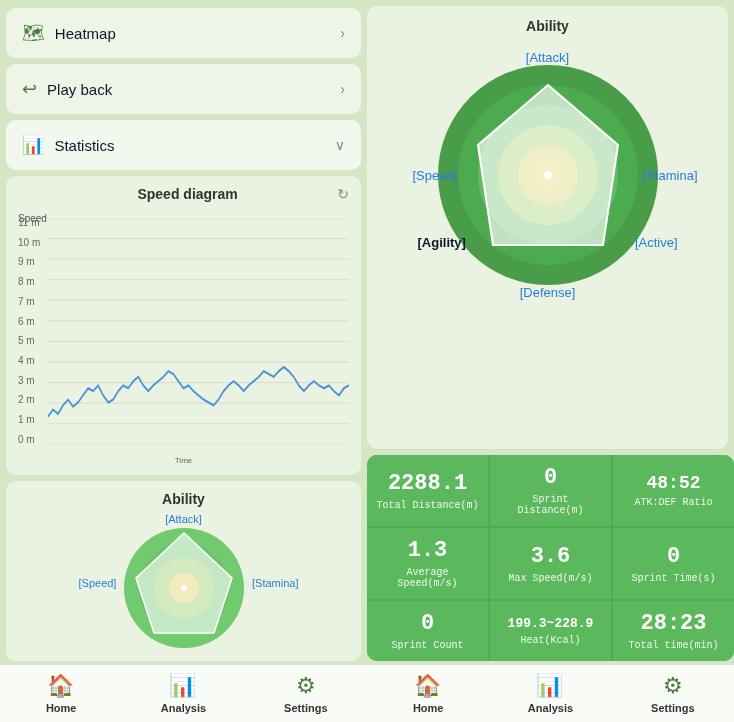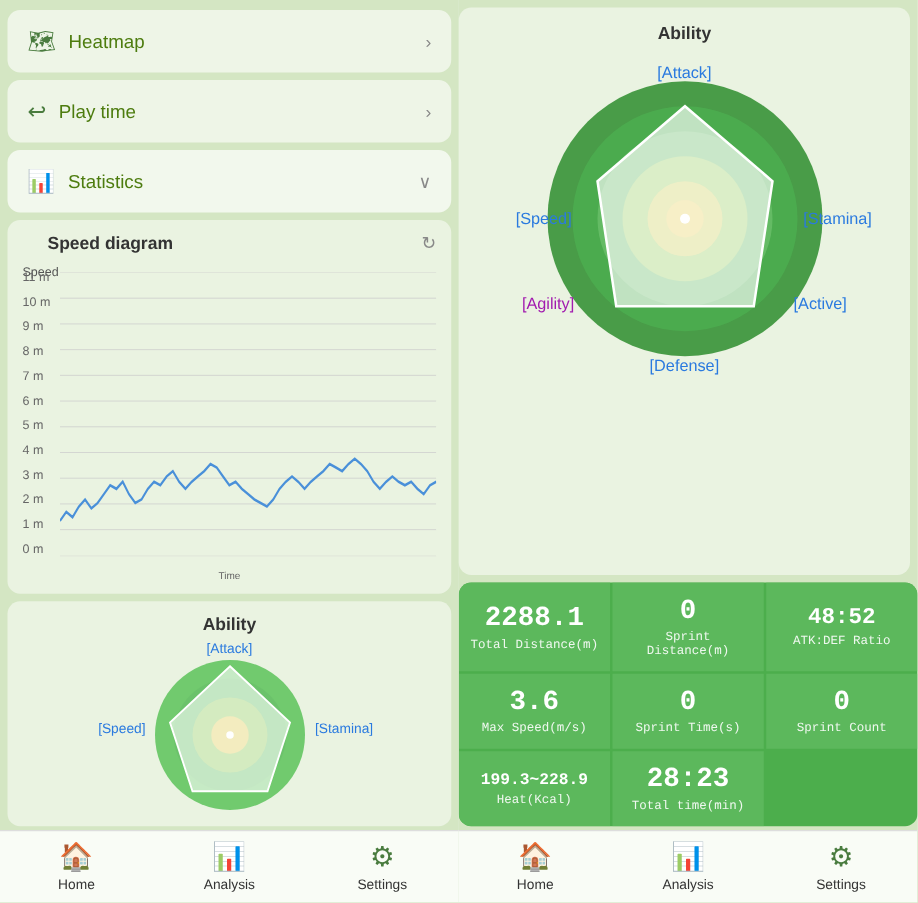--- a/index.html
+++ b/index.html
@@ -39,21 +39,21 @@
       gap: 10px;
     }
 
     .menu-icon {
       font-size: 18px;
       color: #4a7c3f;
     }
 
     .menu-label {
       font-size: 15px;
-      color: #4d7c0f;
+      color: #0f172a;
       font-weight: 500;
     }
 
     .chevron {
       font-size: 14px;
       color: #888;
     }
 
     .statistics-item {
       background: rgba(255,255,255,0.7);
@@ -74,21 +74,21 @@
       display: flex;
       justify-content: space-between;
       align-items: center;
       margin-bottom: 6px;
     }
 
     .speed-diagram-title {
       font-size: 14px;
       font-weight: 600;
       color: #333;
-      text-align: left;
+      text-align: center;
       flex: 1;
     }
 
     .refresh-icon {
       font-size: 14px;
       color: #888;
     }
 
     .chart-area {
       flex: 1;
@@ -187,20 +187,21 @@
     }
 
     .nav-icon {
       font-size: 22px;
       color: #4a7c3f;
     }
 
     .nav-label {
       font-size: 11px;
       color: #333;
+      font-weight: bold;
     }
 
     
     .right-panel {
       width: 367px;
       height: 722px;
       background: #d4e6c3;
       display: flex;
       flex-direction: column;
     }
@@ -266,21 +267,21 @@
     <div class="menu-item-left">
       <span class="menu-icon">🗺</span>
       <span class="menu-label">Heatmap</span>
     </div>
     <span class="chevron">›</span>
   </div>
 
   <div class="menu-item">
     <div class="menu-item-left">
       <span class="menu-icon">↩</span>
-      <span class="menu-label">Play time</span>
+      <span class="menu-label">Play back</span>
     </div>
     <span class="chevron">›</span>
   </div>
 
   <div class="menu-item statistics-item">
     <div class="menu-item-left">
       <span class="menu-icon">📊</span>
       <span class="menu-label">Statistics</span>
     </div>
     <span class="chevron">∨</span>
@@ -384,40 +385,44 @@
         <circle cx="130" cy="130" r="30" fill="#d4d060" opacity="0.9"></circle>
         <circle cx="130" cy="130" r="15" fill="#e8d060" opacity="0.95"></circle>
 
         <polygon points="130,40 200,100 185,200 75,200 60,100" fill="rgba(255,255,255,0.65)" stroke="white" stroke-width="2"></polygon>
         <circle cx="130" cy="130" r="4" fill="white"></circle>
       </svg>
       
       <span style="position:absolute;top:5px;left:50%;transform:translateX(-50%);font-size:13px;color:#2a7adf;font-weight:500;">[Attack]</span>
       <span style="position:absolute;top:50%;left:-5px;transform:translateY(-50%);font-size:13px;color:#2a7adf;font-weight:500;">[Speed]</span>
       <span style="position:absolute;top:50%;right:-20px;transform:translateY(-50%);font-size:13px;color:#2a7adf;font-weight:500;">[Stamina]</span>
-      <span style="position:absolute;bottom:55px;left:0;font-size:13px;color:#a21caf;font-weight:400;">[Agility]</span>
+      <span style="position:absolute;bottom:55px;left:0;font-size:13px;color:#0f172a;font-weight:700;">[Agility]</span>
       <span style="position:absolute;bottom:55px;right:0;font-size:13px;color:#2a7adf;font-weight:500;margin-top:35px;">[Active]</span>
       <span style="position:absolute;bottom:5px;left:50%;transform:translateX(-50%);font-size:13px;color:#2a7adf;font-weight:500;">[Defense]</span>
     </div>
   </div>
 
   <div class="stats-grid" style="margin: 3px 0 3px 0;">
     <div class="stat-cell">
       <span class="stat-value">2288.1</span>
       <span class="stat-label">Total Distance(m)</span>
     </div>
     <div class="stat-cell">
       <span class="stat-value">0</span>
       <span class="stat-label">Sprint Distance(m)</span>
     </div>
     <div class="stat-cell">
       <span class="stat-value" style="font-size:18px;">48:52</span>
       <span class="stat-label">ATK:DEF Ratio</span>
     </div>
     <div class="stat-cell">
+      <span class="stat-value">1.3</span>
+      <span class="stat-label">Average Speed(m/s)</span>
+    </div>
+    <div class="stat-cell">
       <span class="stat-value">3.6</span>
       <span class="stat-label">Max Speed(m/s)</span>
     </div>
     <div class="stat-cell">
       <span class="stat-value">0</span>
       <span class="stat-label">Sprint Time(s)</span>
     </div>
     <div class="stat-cell">
       <span class="stat-value">0</span>
       <span class="stat-label">Sprint Count</span>

